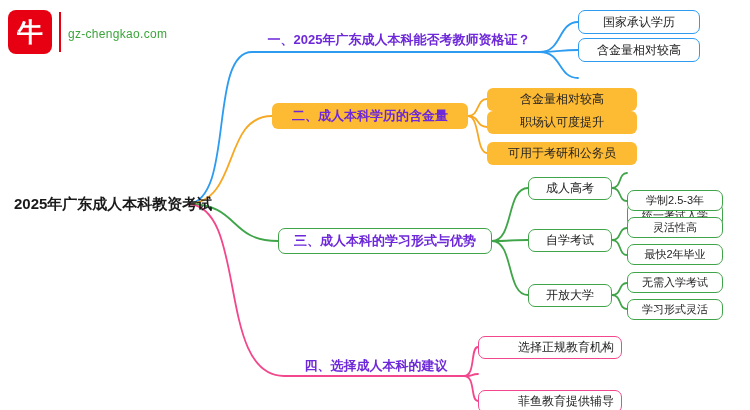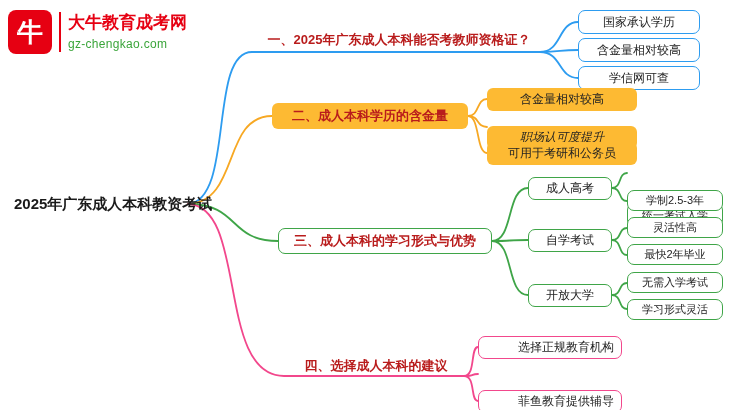--- a/index.html
+++ b/index.html
@@ -22,21 +22,21 @@
   .node{
     position:absolute;box-sizing:border-box;white-space:nowrap;
     display:flex;align-items:center;justify-content:center;
     font-size:12px;color:#222;
   }
   .box{background:#fff;border:1.6px solid #999;border-radius:7px;}
   .b-blue{border-color:var(--blue);}
   .b-green{border-color:var(--green);}
   .b-pink{border-color:var(--pink);padding-left:32px;}
   .fill-yellow{background:var(--yellow);border:none;border-radius:6px;}
-  .heading{font-weight:bold;font-size:13px;color:#b91c1c;}
+  .heading{font-weight:bold;font-size:13px;color:#6d28d9;}
   .root-label{font-weight:bold;font-size:15px;color:#1a1a1a;}
   .small{font-size:11px;}
 
   
   .logo{position:absolute;left:8px;top:10px;display:flex;align-items:center;}
   .logo-icon{
     width:44px;height:44px;background:var(--brand-red);border-radius:8px;
     display:flex;align-items:center;justify-content:center;
     color:#fff;font-size:26px;font-weight:bold;
   }
@@ -79,35 +79,33 @@
       <path d="M464,376 C476,376 470,347 478,347"></path>
       <path d="M464,376 C476,376 470,374 478,374"></path>
       <path d="M464,376 C476,376 470,401 478,401"></path>
     </g>
   </svg>
 
   <div class="logo">
     <div class="logo-icon">牛</div>
     <div class="logo-sep"></div>
     <div class="logo-text">
-      <div class="logo-title">大牛教育成考网</div>
       <div class="logo-url">gz-chengkao.com</div>
     </div>
   </div>
 
   <div class="node root-label" style="left:14px;top:196px;height:17px;">2025年广东成人本科教资考试</div>
 
   <div class="node heading" style="left:256px;top:31px;width:286px;height:18px;">一、2025年广东成人本科能否考教师资格证？</div>
   <div class="node box b-blue" style="left:578px;top:10px;width:122px;height:24px;">国家承认学历</div>
   <div class="node box b-blue" style="left:578px;top:38px;width:122px;height:24px;">含金量相对较高</div>
-  <div class="node box b-blue" style="left:578px;top:66px;width:122px;height:24px;">学信网可查</div>
 
   <div class="node fill-yellow heading" style="left:272px;top:103px;width:196px;height:26px;">二、成人本科学历的含金量</div>
   <div class="node fill-yellow" style="left:487px;top:88px;width:150px;height:23px;">含金量相对较高</div>
-  <div class="node fill-yellow" style="left:487px;top:126px;width:150px;height:23px;font-style:italic;">职场认可度提升</div>
+  <div class="node fill-yellow" style="left:487px;top:111px;width:150px;height:23px;">职场认可度提升</div>
   <div class="node fill-yellow" style="left:487px;top:142px;width:150px;height:23px;">可用于考研和公务员</div>
 
   <div class="node box b-green heading" style="left:278px;top:228px;width:214px;height:26px;">三、成人本科的学习形式与优势</div>
 
   <div class="node box b-green" style="left:528px;top:177px;width:84px;height:23px;">成人高考</div>
   <div class="node box b-green small" style="left:627px;top:163px;width:96px;height:24px;margin-top:40px;">统一考试入学</div>
   <div class="node box b-green small" style="left:627px;top:190px;width:96px;height:21px;">学制2.5-3年</div>
 
   <div class="node box b-green" style="left:528px;top:229px;width:84px;height:23px;">自学考试</div>
   <div class="node box b-green small" style="left:627px;top:217px;width:96px;height:21px;">灵活性高</div>

